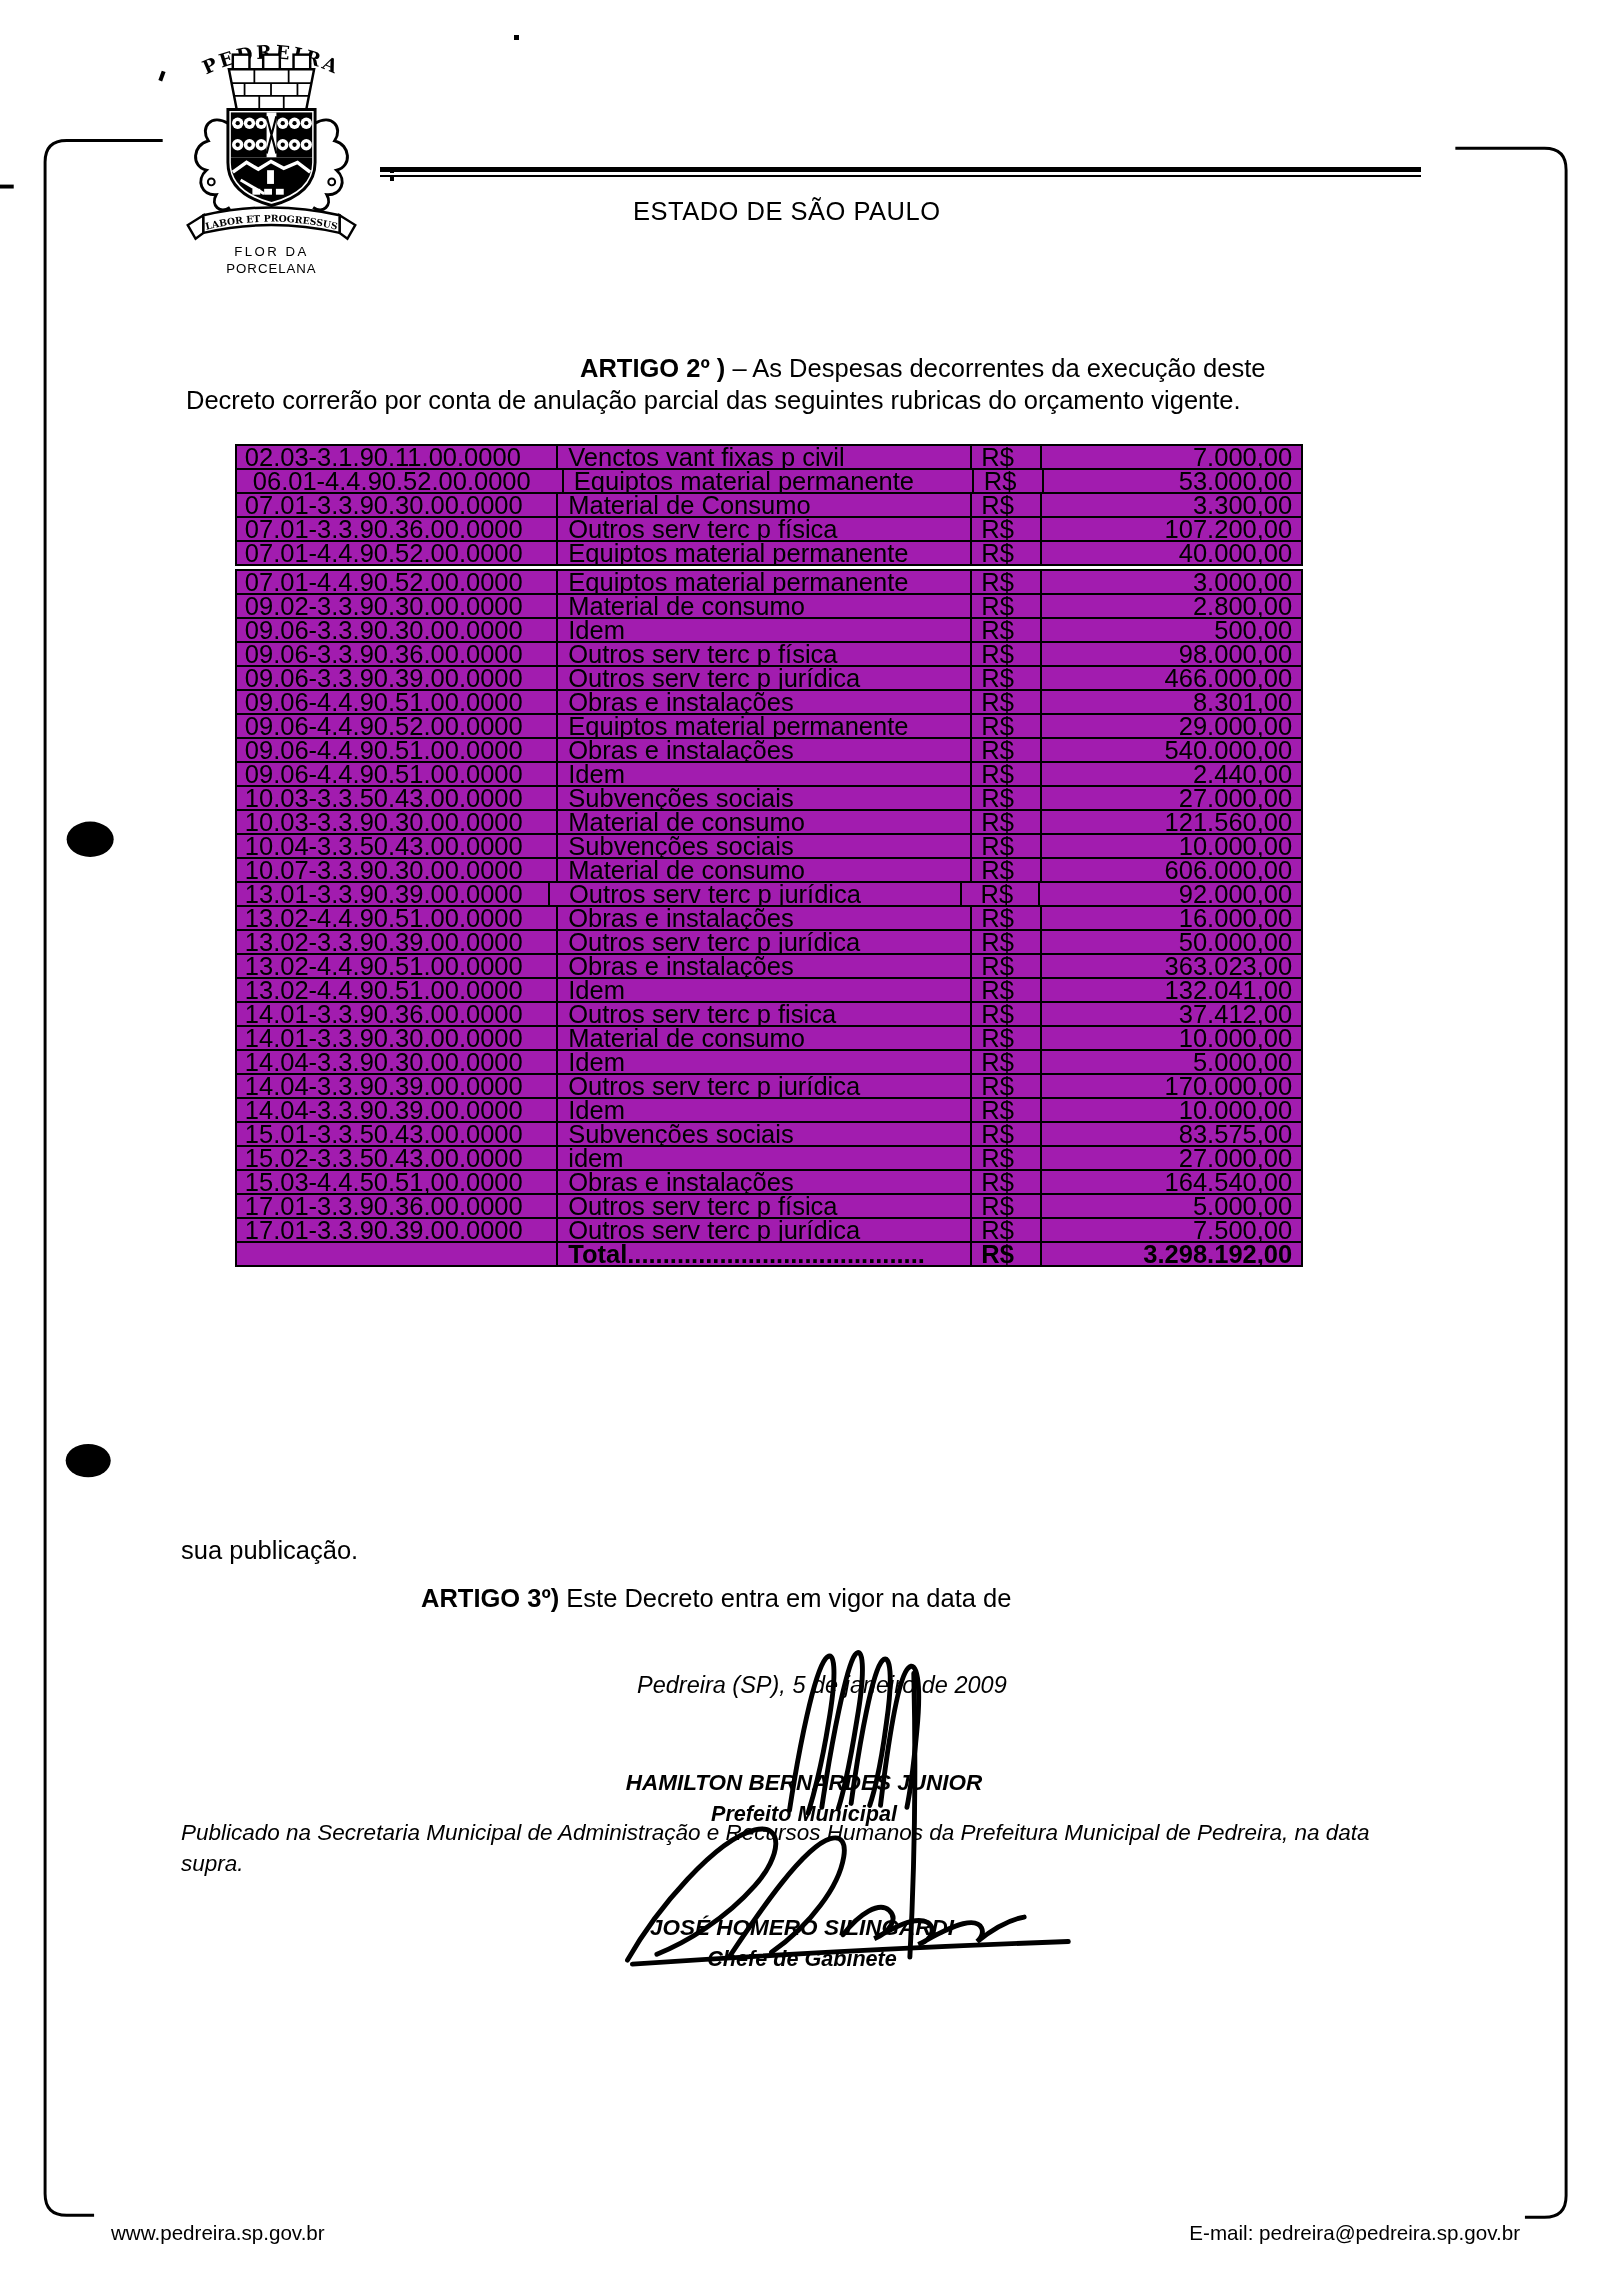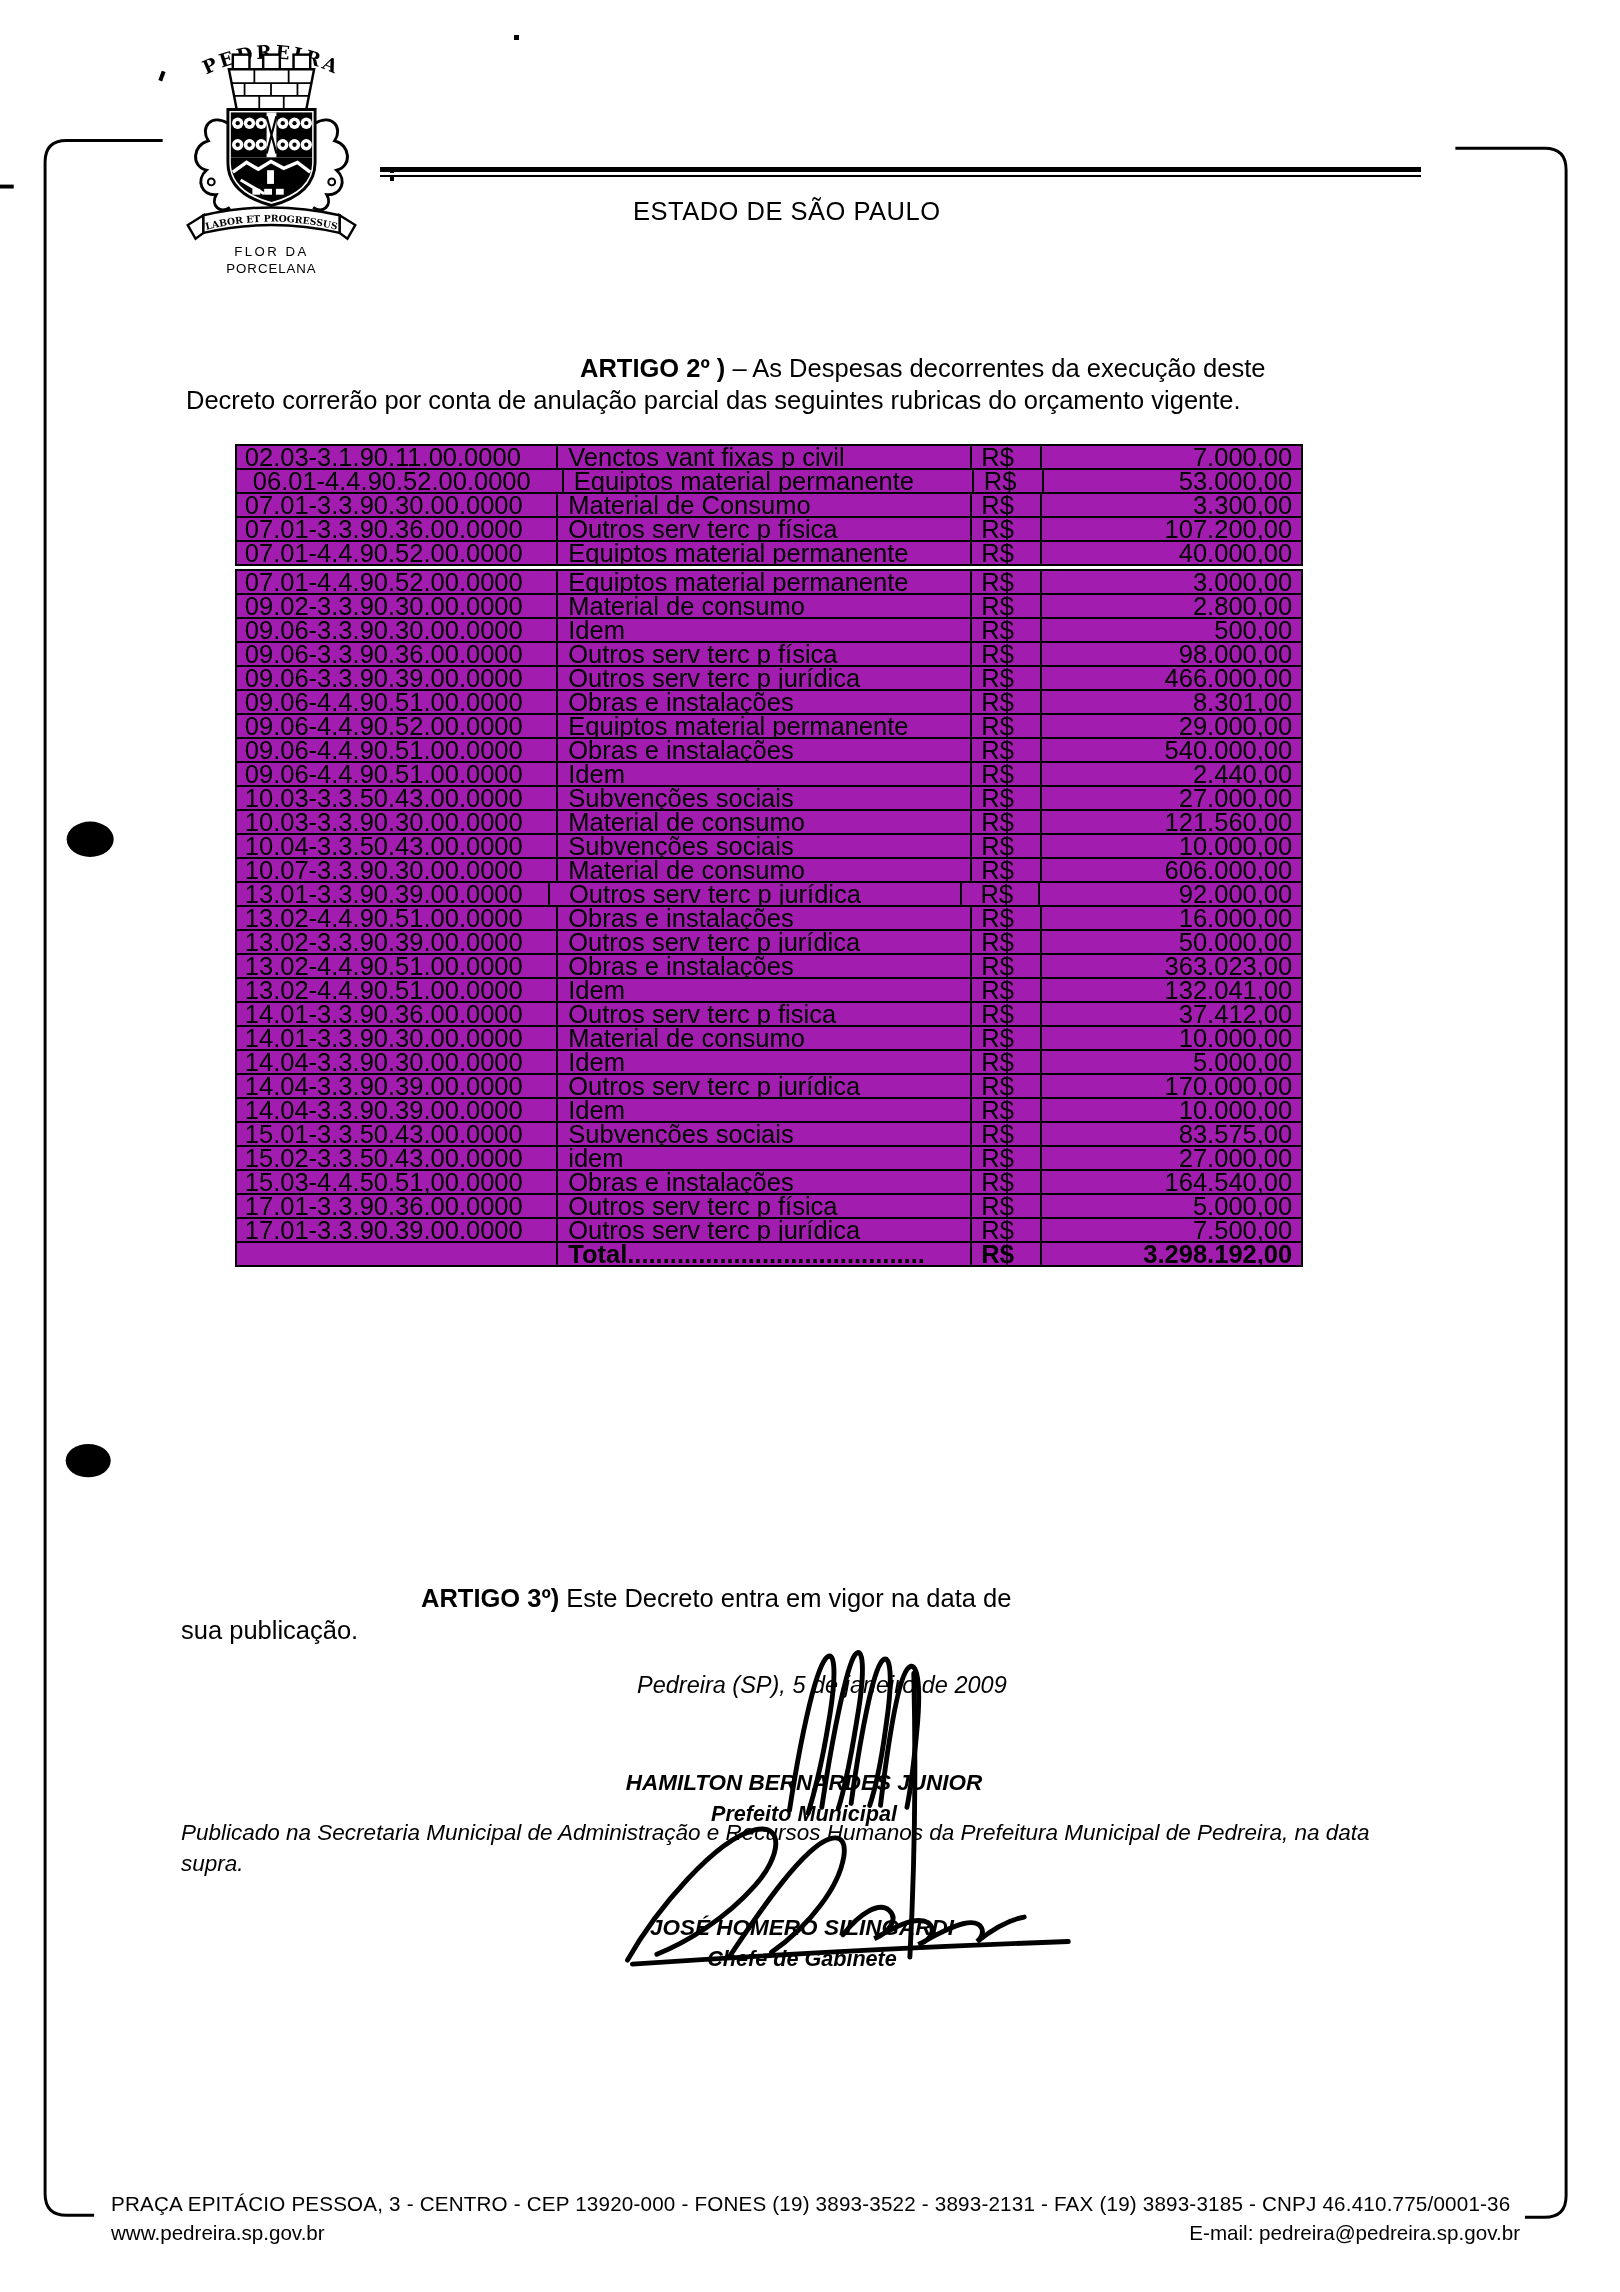--- a/index.html
+++ b/index.html
@@ -17,21 +17,21 @@
     letter-spacing:3.4px; white-space:nowrap;
   }
   .title-rule-1 { left:380px; top:167px; width:1041px; height:4.9px; background:#000; }
   .title-rule-2 { left:380px; top:175px; width:1041px; height:2px; background:#000; }
   .doc-subtitle { left:633px; top:197px; font-size:25.5px; letter-spacing:0.5px; white-space:nowrap; }
 
   
   .art2-line1 { left:580px; top:354px; font-size:25.5px; white-space:nowrap; }
   .art2-line2 { left:186px; top:386px; font-size:25.5px; white-space:nowrap; }
   .art3-line1 { left:421px; top:1584px; font-size:25.5px; white-space:nowrap; }
-  .art3-line2 { left:181px; top:1616px; font-size:25.5px; white-space:nowrap; }
+  .art3-line2 { left:181px; top:1536px; font-size:25.5px; white-space:nowrap; }
   .bold { font-weight:bold; }
 
   
   .budget-table { position:absolute; left:235px; top:446px; width:1068px; }
   .t-row {
     display:flex; box-sizing:border-box; height:26px;
     border:2px solid #000; margin-top:-2px;
     font-size:25.5px; line-height:30px; background:#a21caf;
   }
   .t-row.gap { margin-top:2.9px; }
@@ -409,18 +409,17 @@
       <path d="M25,148 C55,95 115,25 155,15 C185,8 182,42 155,72 C125,106 85,130 55,142"></path>
       <path d="M130,143 C160,98 205,32 232,24 C256,17 248,58 222,92 C202,119 182,133 172,140"></path>
       <path d="M245,122 C262,100 282,88 292,97 C302,106 292,120 277,126 C292,118 312,105 327,108 C342,112 337,127 322,132 C337,124 357,112 372,110 C387,108 392,119 382,129 C392,121 412,107 430,104"></path>
       <path d="M30,152 C150,144 330,134 475,129"></path>
     </g>
   </svg>
 
   <div class="abs chief-name">JOSÉ HOMERO SILINGARDI</div>
   <div class="abs chief-title">Chefe de Gabinete</div>
 
-  <div class="abs footer-line1">PRAÇA EPITÁCIO PESSOA, 3 - CENTRO - CEP 13920-000 - FONES (19) 3893-3522 - 3893-2131 - FAX (19) 3893-3185 - CNPJ 46.410.775/0001-36</div>
   <div class="abs footer-site">www.pedreira.sp.gov.br</div>
   <div class="abs footer-mail">E-mail: pedreira@pedreira.sp.gov.br</div>
 
 </div>
 
 
 </body></html>

